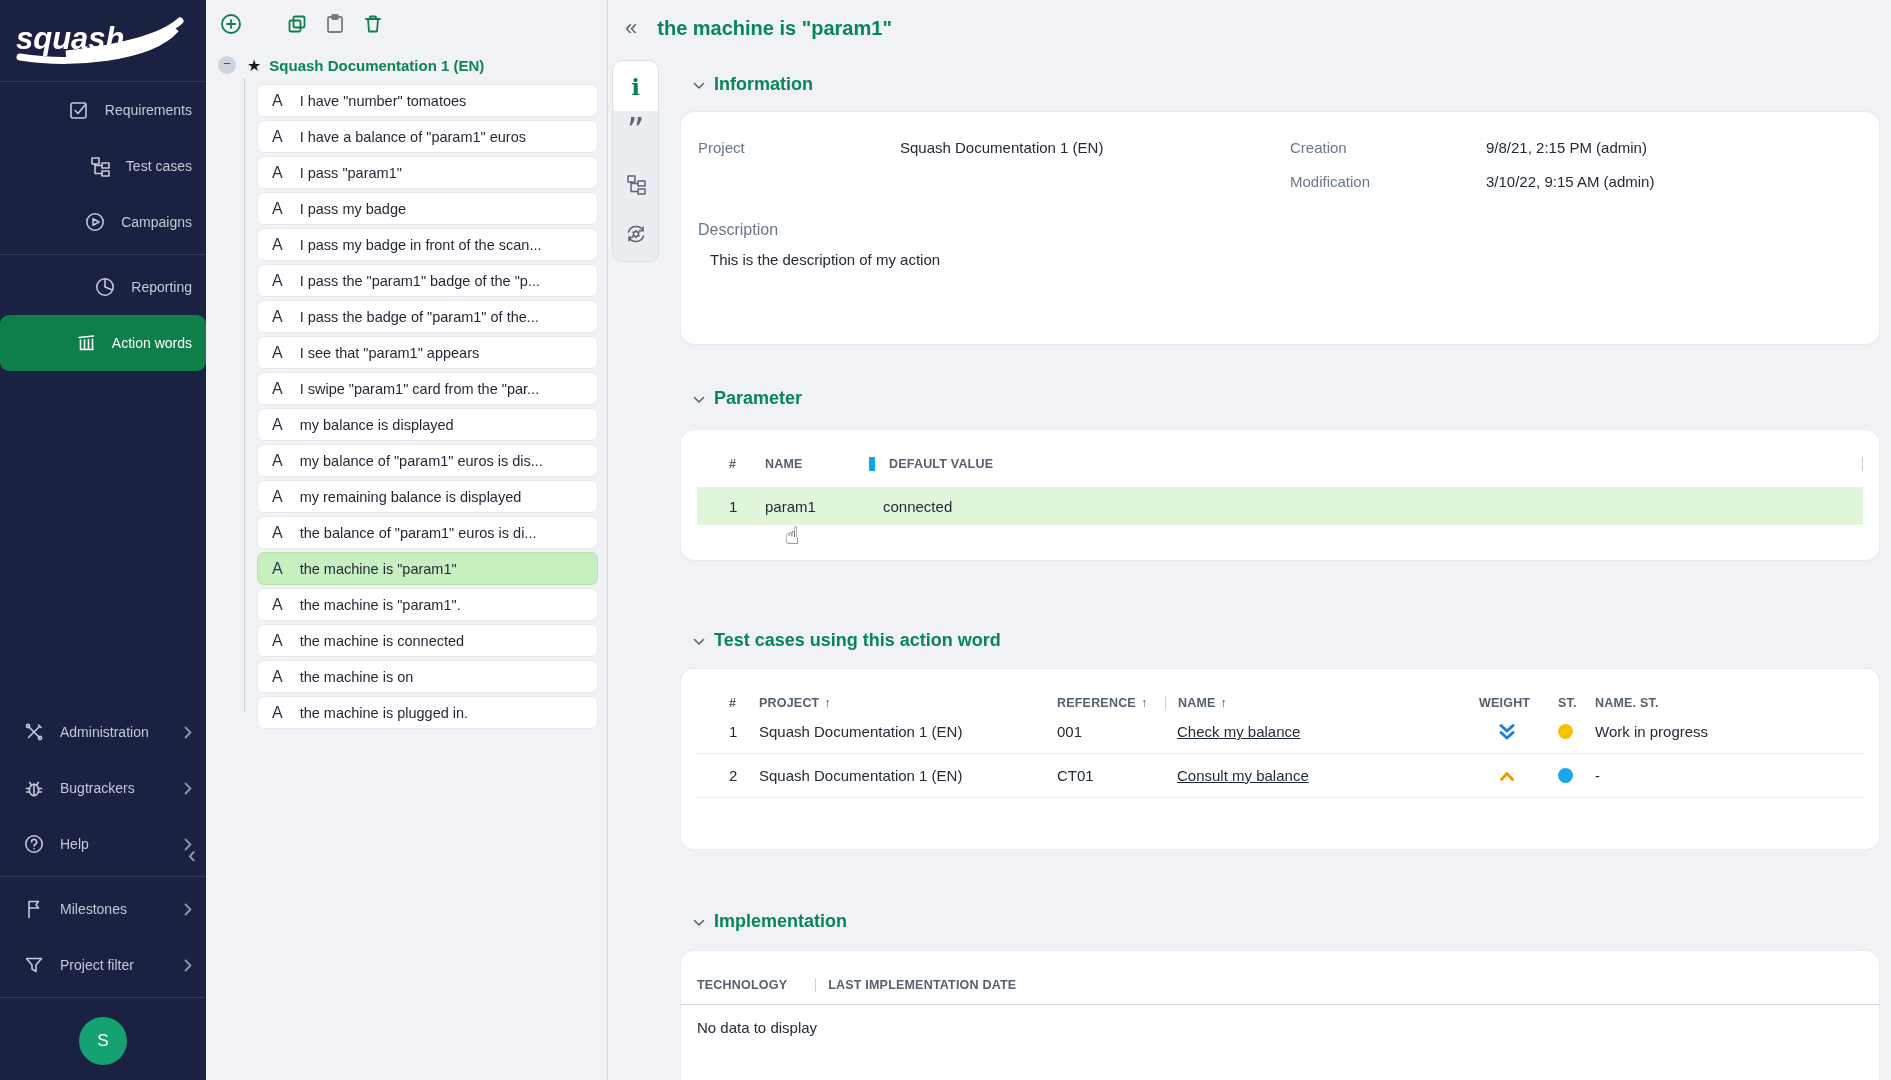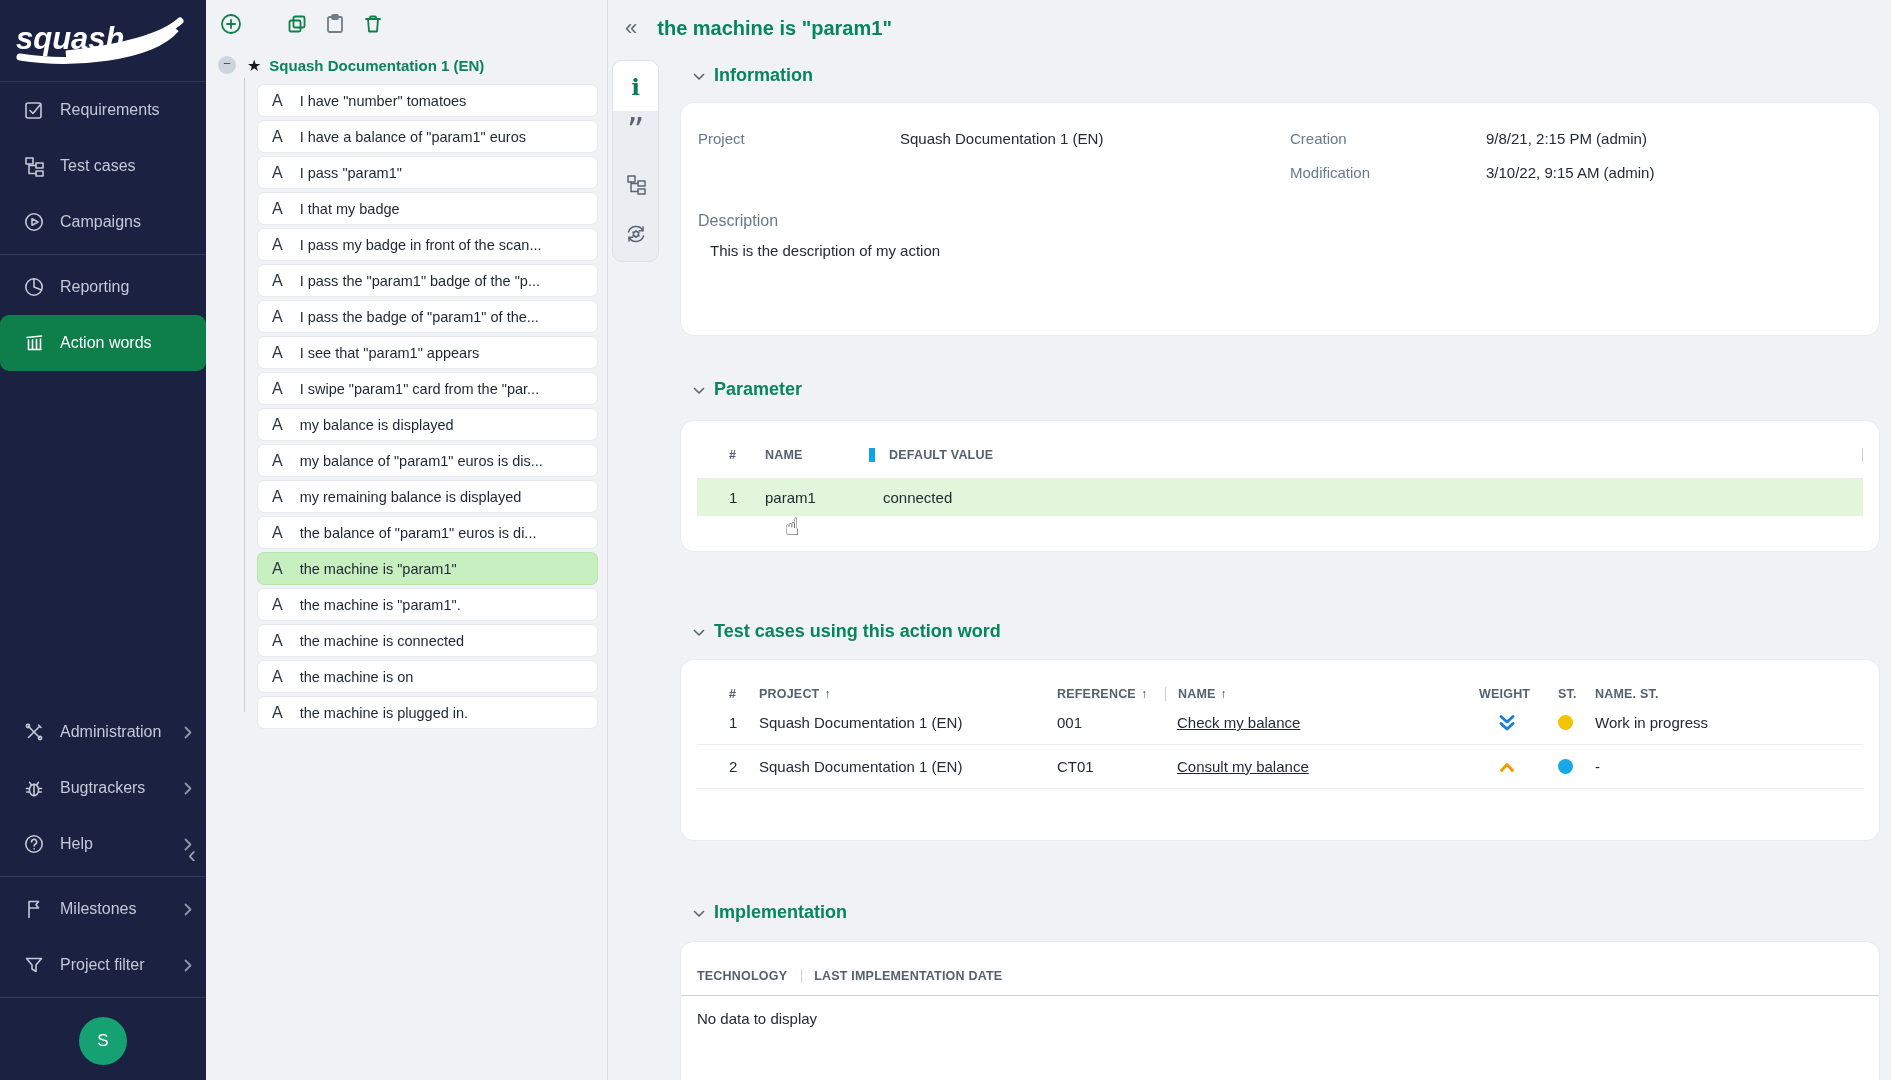--- a/index.html
+++ b/index.html
@@ -5,21 +5,21 @@
   * { margin:0; padding:0; box-sizing:border-box; }
   html,body { width:1891px; height:1080px; overflow:hidden;
     font-family:"Liberation Sans","DejaVu Sans",sans-serif; background:#f0f2f6; color:#222b36; }
 
   
   .sidebar { position:absolute; left:0; top:0; width:206px; height:1080px;
     background:#1b2140; display:flex; flex-direction:column; }
   .logo-block { height:82px; display:flex; align-items:center; padding-left:10px;
     border-bottom:1px solid rgba(255,255,255,.10); }
   .nav-item { height:56px; display:flex; align-items:center; padding:0 14px 0 22px;
-    color:#c3c9d6; font-size:16px; cursor:pointer; flex:none; }
+    color:#c3c9d6; font-size:14px; cursor:pointer; flex:none;justify-content:flex-end; }
   .nav-item .nicon { width:24px; height:24px; margin-right:14px; flex:none; display:flex; align-items:center; justify-content:center; }
   .nav-item svg { stroke:#c3c9d6; fill:none; stroke-width:1.6; stroke-linecap:round; stroke-linejoin:round; }
   .nav-item .chev { margin-left:auto; display:flex; }
   .nav-item .chev svg { stroke:#8e96a8; stroke-width:1.8; }
   .nav-item.active { background:#0e7e4b; color:#ffffff;border-radius:9px; }
   .nav-item.active svg { stroke:#ffffff; }
   .side-divider { border-top:1px solid rgba(255,255,255,.12); margin:4px 0; flex:none; }
   .side-spacer { flex:1; position:relative; }
   .collapse-side { position:absolute; right:10px; top:470px; color:#9aa2b4; font-size:24px; cursor:pointer; }
   .avatar-block { height:78px; display:flex; align-items:center; justify-content:center; flex:none; }
@@ -67,21 +67,21 @@
   .tab .glyph-q { font-size:34px; color:#5c6672; line-height:10px; height:22px; font-family:"DejaVu Sans",sans-serif; }
   .tab svg { stroke:#5c6672; fill:none; stroke-width:1.5; stroke-linecap:round; stroke-linejoin:round; }
 
   .content { position:absolute; left:73px; right:12px; top:56px; }
   h2.section { display:flex; align-items:center; color:#07865a; font-size:18px; font-weight:700; }
   h2.section .sec-chev { margin:2px 9px 0 12px; display:flex; }
   h2.section svg { stroke:#5a6470; fill:none; stroke-width:1.6; stroke-linecap:round; stroke-linejoin:round; }
   .card { background:#ffffff; border-radius:13px; box-shadow:0 0 0 1px rgba(30,40,60,.03); }
 
   
-  #sec-info h2 { margin:9px 0 17px; }
+  #sec-info h2 { margin:18px 0 17px; }
   .card.info { height:232px; padding:27px 20px 0 17px; }
   .info-grid { display:grid; grid-template-columns:202px 390px 196px 1fr; row-gap:17px; font-size:15px; }
   .flabel { color:#68788c; }
   .fvalue { color:#222b36; }
   .desc-label { margin-top:31px; }
   .desc-text { margin:12px 0 0 12px; font-size:15px; }
 
   
   #sec-param h2 { margin:44px 0 0; }
   .card.param { margin-top:21px; height:130px; padding-top:27px; position:relative; }
@@ -108,21 +108,21 @@
   .tc-link { color:#1f2835; text-decoration:underline; cursor:pointer; }
   .wicon { display:flex; justify-content:center; width:56px; }
   .wicon svg { fill:none; stroke-width:3; stroke-linecap:round; stroke-linejoin:round; }
   .status-dot { width:15px; height:15px; border-radius:50%; }
 
   
   #sec-impl h2 { margin:62px 0 0; }
   .card.impl { margin-top:19px; height:148px; padding-top:27px; }
   .impl-head { display:flex; padding:0 16px 12px; color:#55616e; font-size:12.5px; font-weight:700;
     letter-spacing:.2px; border-bottom:1px solid #ccd3da; }
-  .impl-head .c2 { border-left:1px solid #c9d0d8; padding-left:12px; margin-left:14px; }
+  .impl-head .c2 { border-left:1px solid #c9d0d8; padding-left:12px; margin-left:28px; }
   .impl-empty { padding:14px 16px; font-size:15px; }
 </style>
 </head>
 <body>
 
 <div class="sidebar">
   <div class="logo-block">
     <svg width="180" height="56" viewBox="0 0 180 56">
       <path d="M10 44 C 60 52 140 46 166 16 C 150 32 100 40 56 41 C 100 36 150 26 170 8" stroke="#ffffff" stroke-width="7" fill="none" stroke-linecap="round"></path>
       <text x="6" y="36" font-family="Liberation Sans,sans-serif" font-style="italic" font-weight="bold" font-size="31" fill="#ffffff">squash</text>
@@ -313,21 +313,21 @@
     <div class="tw-row">
         <span class="aw-glyph">A</span>
         <span class="tw-label">I have a balance of "param1" euros</span>
       </div>
     <div class="tw-row">
         <span class="aw-glyph">A</span>
         <span class="tw-label">I pass "param1"</span>
       </div>
     <div class="tw-row">
         <span class="aw-glyph">A</span>
-        <span class="tw-label">I that my badge</span>
+        <span class="tw-label">I pass my badge</span>
       </div>
     <div class="tw-row">
         <span class="aw-glyph">A</span>
         <span class="tw-label">I pass my badge in front of the scan...</span>
       </div>
     <div class="tw-row">
         <span class="aw-glyph">A</span>
         <span class="tw-label">I pass the "param1" badge of the "p...</span>
       </div>
     <div class="tw-row">

